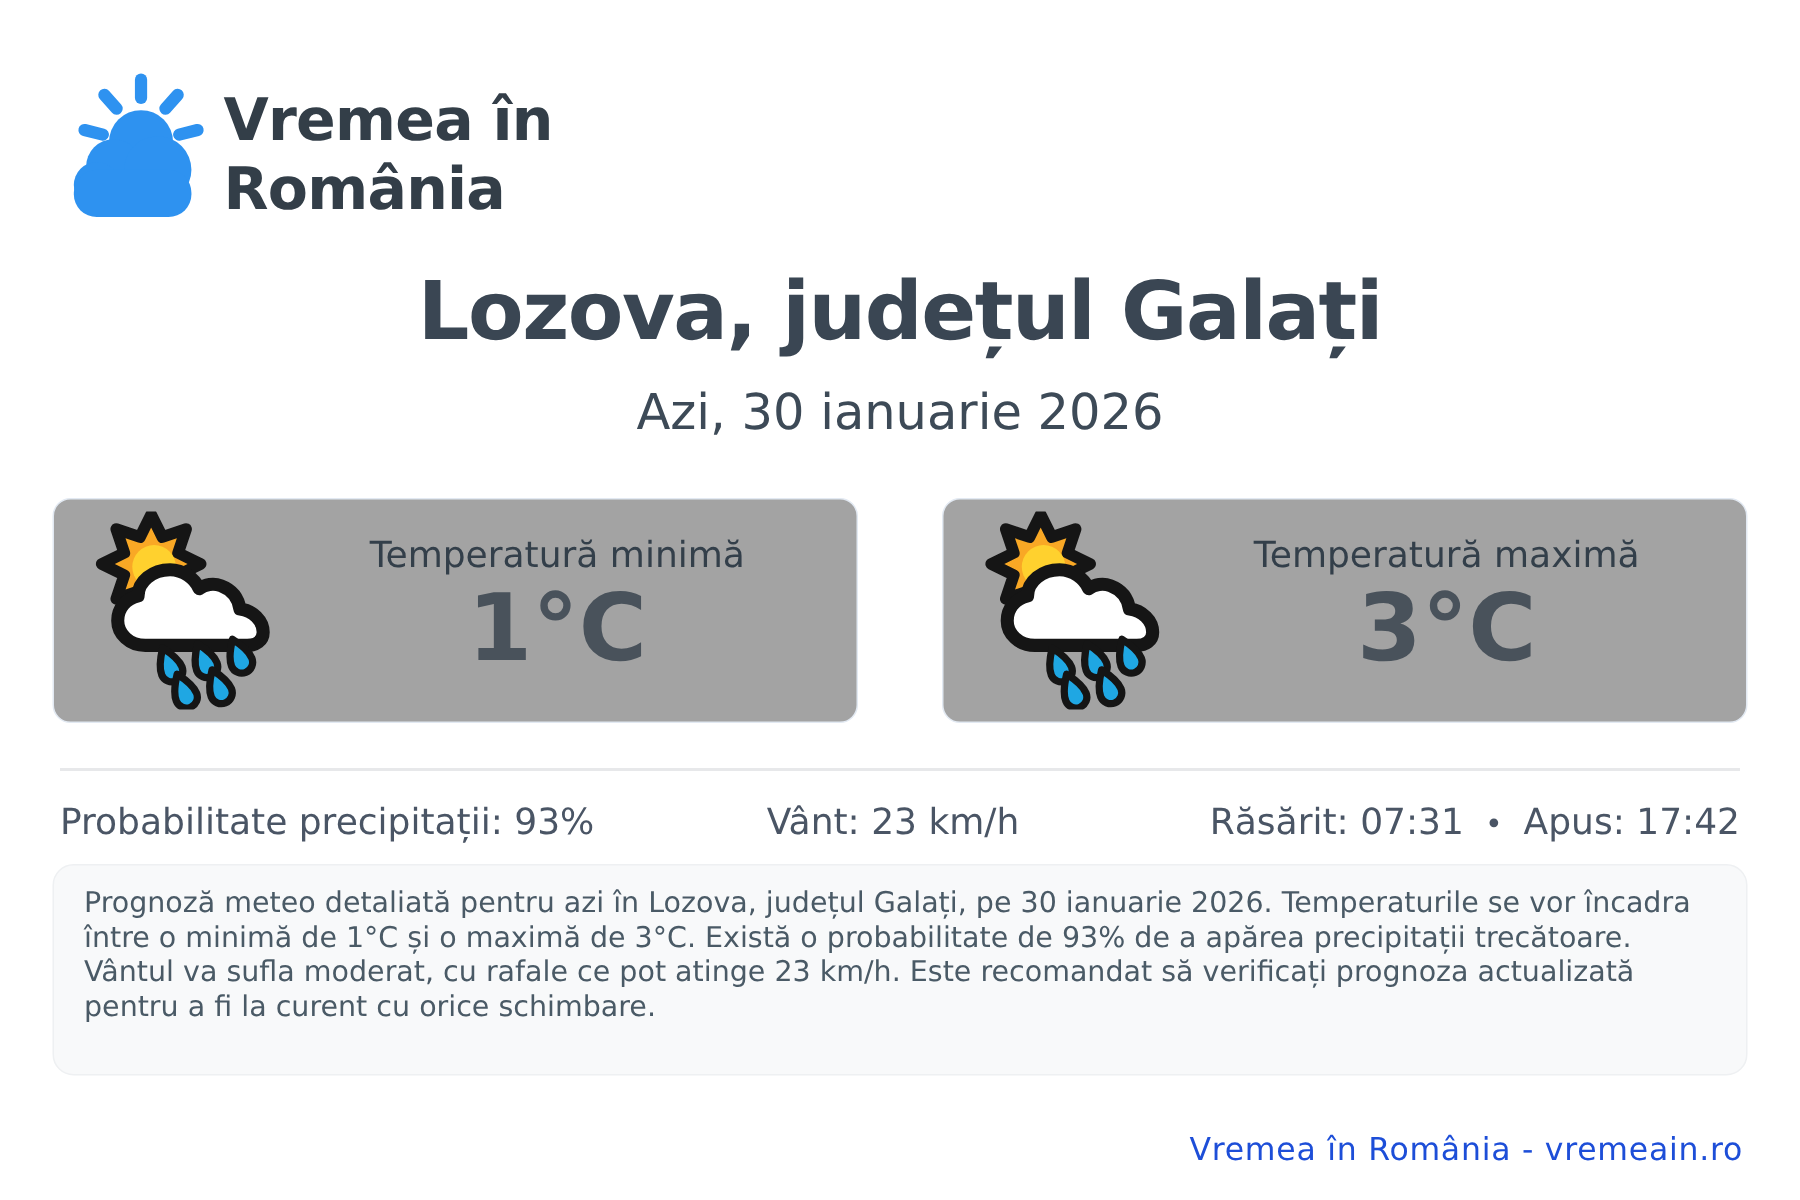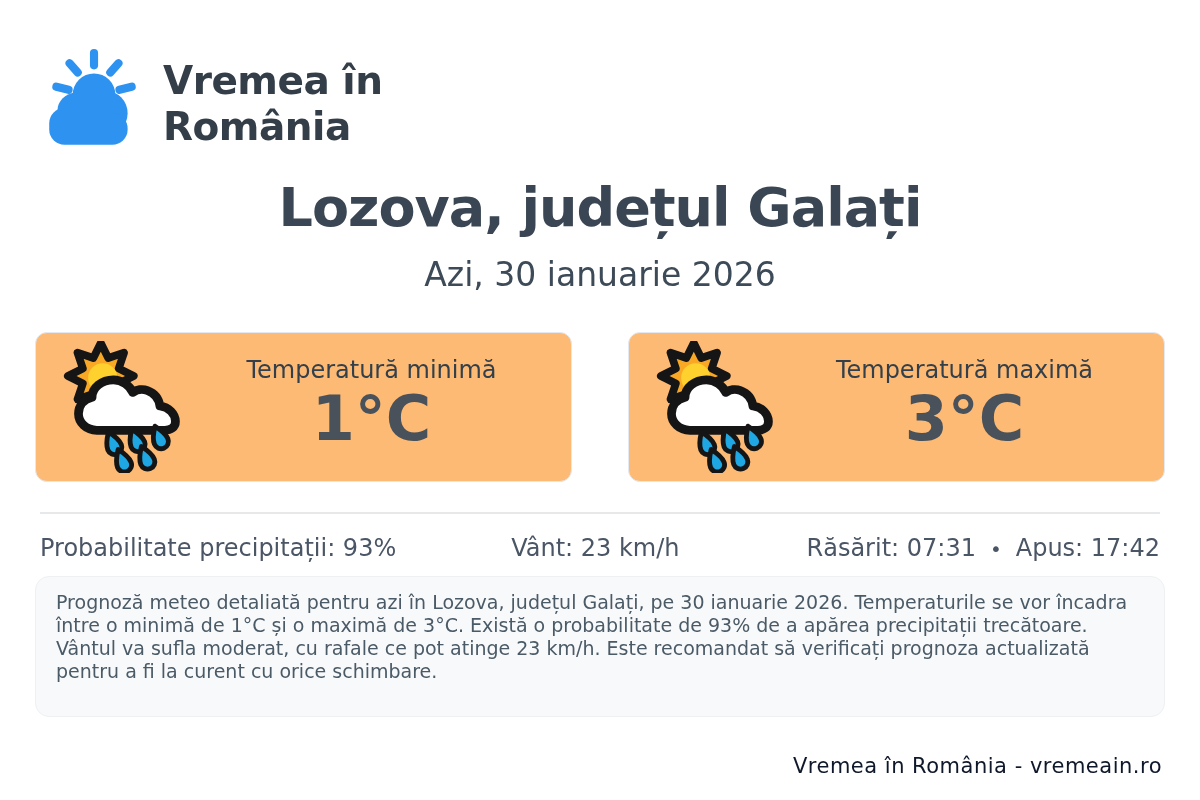--- a/index.html
+++ b/index.html
@@ -5,42 +5,42 @@
   * { margin: 0; padding: 0; box-sizing: border-box; }
   html, body { width: 1200px; height: 800px; background: #ffffff; overflow: hidden; }
   body {
     font-family: "DejaVu Sans", "Liberation Sans", sans-serif;
     color: #3a4653;
     padding: 48px 35px 0 35px;
     position: relative;
   }
 
   
-  .brand { display: flex; align-items: center; gap: 14px; margin-left: 2px; }
+  .brand { display: flex; align-items: center; margin-left: 2px; }
   .brand-icon { width: 112px; height: 112px; flex: 0 0 auto; }
   .brand-text {
     font-size: 39px; font-weight: 700; line-height: 1.18;
     color: #333e48; letter-spacing: -0.5px;
   }
 
   
   .page-title {
     text-align: center; font-size: 54px; font-weight: 700;
     color: #3a4653; letter-spacing: -1px; margin-top: 16px;
   }
   .page-subtitle {
     text-align: center; font-size: 33px; font-weight: 400;
     color: #3d4a57; margin-top: 16px;
   }
 
   
   .cards { display: flex; gap: 56px; margin-top: 38px; }
   .temp-card {
     flex: 1 1 0; height: 150px;
-    background: #fdba74;
+    background: #a3a3a3;
     border: 1px solid #e2e9f2;
     border-radius: 12px;
     display: flex; align-items: center;
     padding: 10px 18px 10px 26px;
   }
   .temp-card .weather-icon { width: 128px; height: 132px; flex: 0 0 auto; }
   .temp-card .temp-block { flex: 1 1 auto; text-align: center; margin-top: -6px; }
   .temp-label { font-size: 24px; color: #333f4a; }
   .temp-value { font-size: 62px; font-weight: 700; color: #49525b; line-height: 1.05; margin-top: 2px; }
 
@@ -63,21 +63,21 @@
     height: 141px;
     overflow: visible;
     font-size: 19px;
     line-height: 1.21;
     color: #4a5a66;
   }
 
   
   .page-footer {
     position: absolute; right: 38px; bottom: 22px;
-    font-size: 21px; color: #0f172a; letter-spacing: 0.5px;
+    font-size: 21px; color: #1d4ed8; letter-spacing: 0.5px;
   }
 </style>
 </head>
 <body>
 
 <header class="brand">
   <svg class="brand-icon" viewBox="0 0 110 110" aria-hidden="true">
     <g stroke="#2e92f0" stroke-width="8" stroke-linecap="round">
       <line x1="56" y1="17" x2="56" y2="5"></line>
       <line x1="40" y1="24" x2="32" y2="15"></line>

